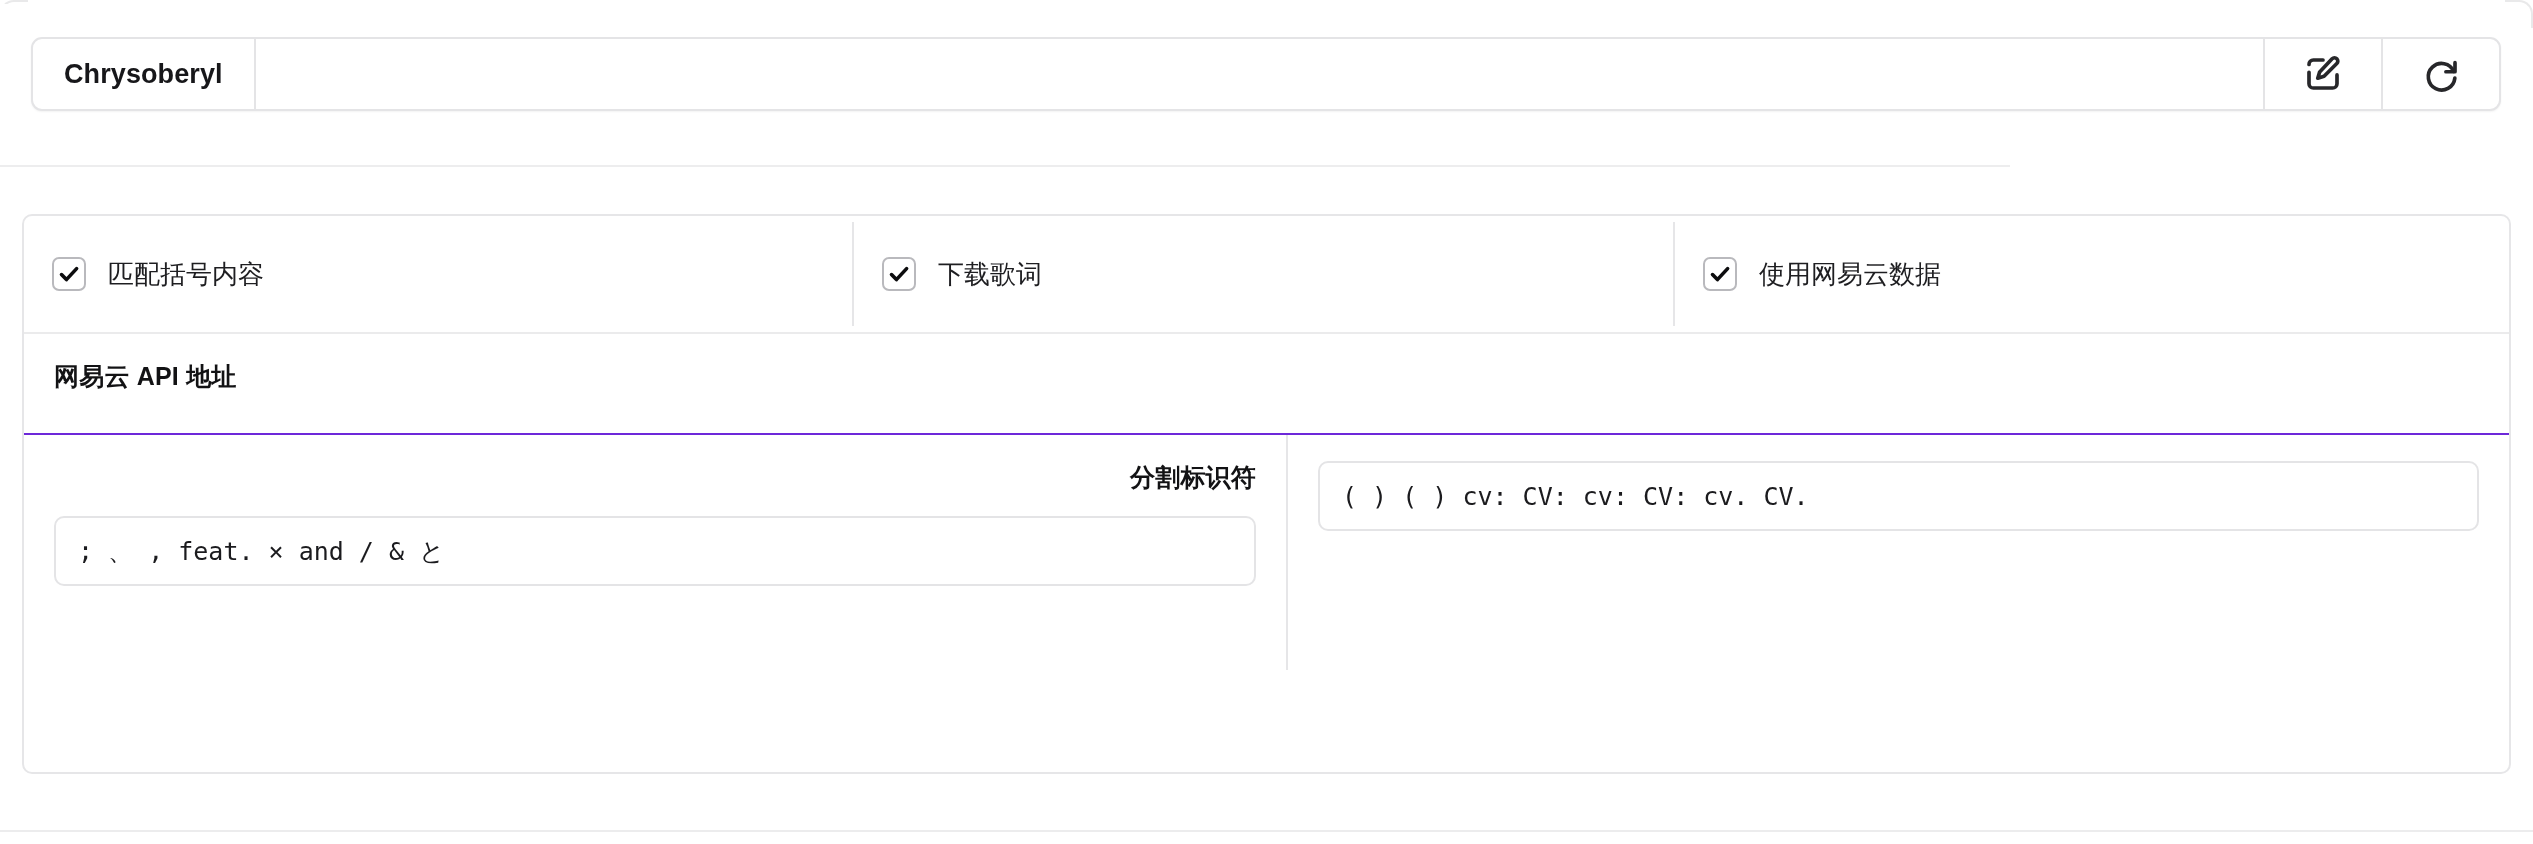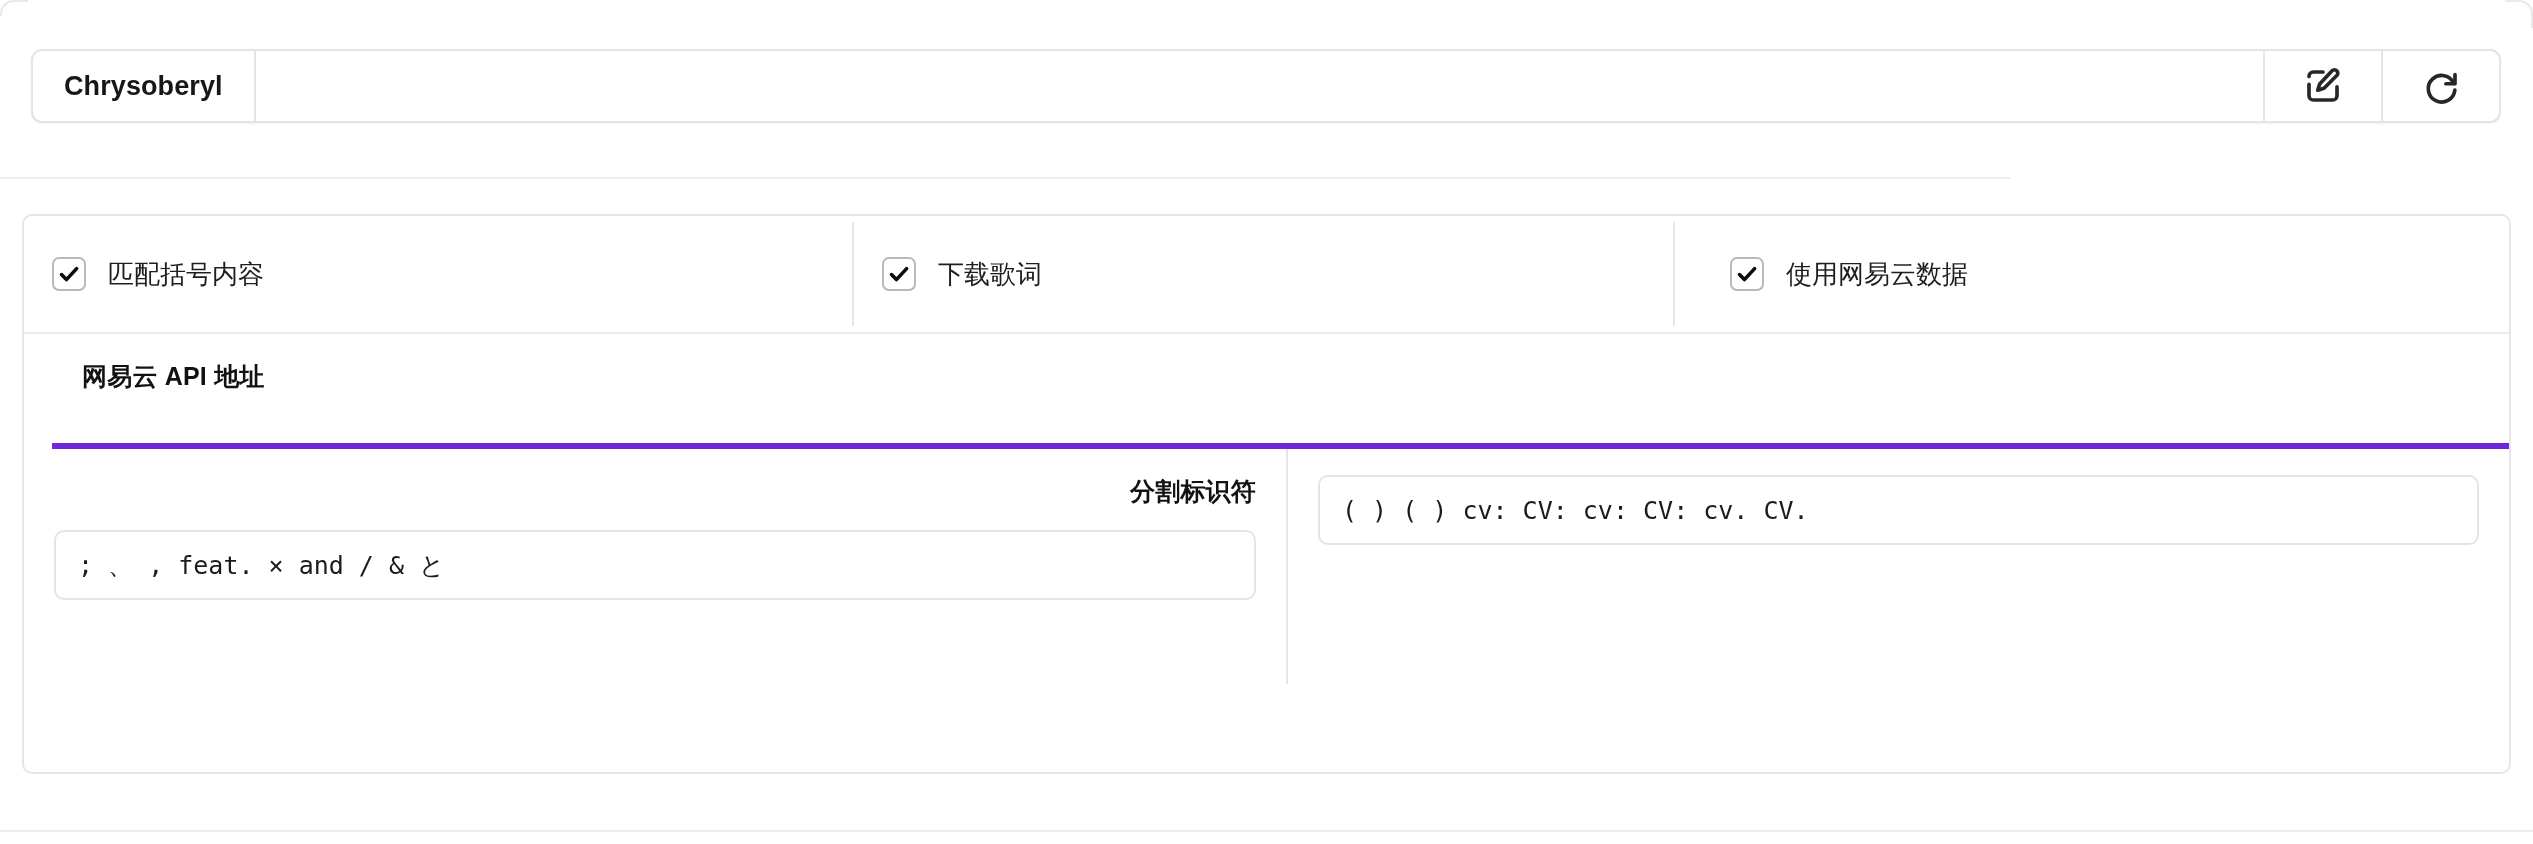--- a/index.html
+++ b/index.html
@@ -39,21 +39,21 @@
     width: 26px; height: 26px;
     border-top: 2px solid #e9e9ea;
     border-right: 2px solid #e9e9ea;
     border-top-right-radius: 14px;
     pointer-events: none;
   }
 
   
   .header {
     position: absolute;
-    top: 16px; left: 0;
+    top: 4px; left: 0;
     width: 2010px;
     height: 163px;
     box-sizing: border-box;
     border-bottom: 2px solid #ededee;
     background: #ffffff;
   }
   .header-bar {
     position: absolute;
     left: 31px;
     top: 33px;
@@ -121,21 +121,21 @@
   .checkbox-cell {
     display: flex;
     align-items: center;
     padding: 0 28px;
     box-sizing: border-box;
     cursor: pointer;
     position: relative;
   }
   .checkbox-cell.c1 { width: 830px; }
   .checkbox-cell.c2 { width: 821px; }
-  .checkbox-cell.c3 { flex: 1 1 auto; margin-left: 27px; }
+  .checkbox-cell.c3 { flex: 1 1 auto; }
   .checkbox-cell.c1::after,
   .checkbox-cell.c2::after {
     content: "";
     position: absolute;
     right: 0;
     top: 6px;
     bottom: 6px;
     width: 2px;
     background: #e6e6e8;
   }
@@ -154,24 +154,23 @@
   .cbox svg { display: block; }
   .cb-label {
     margin-left: 22px;
     font-size: 26px;
     color: #1e1e21;
     white-space: nowrap;
   }
 
   
   .api-section {
-    padding: 26px 30px 28px 30px;
-    box-sizing: border-box;
-    border-bottom: 6px solid #6d28d9;
-    margin-left: 28px;
+    padding: 26px 30px 18px 30px;
+    box-sizing: border-box;
+    border-bottom: 2px solid #6d28d9;
   }
   .field-label {
     font-size: 25px;
     font-weight: 700;
     color: #121214;
     letter-spacing: 0.2px;
     margin-bottom: 22px;
   }
   .text-input {
     width: 100%;

